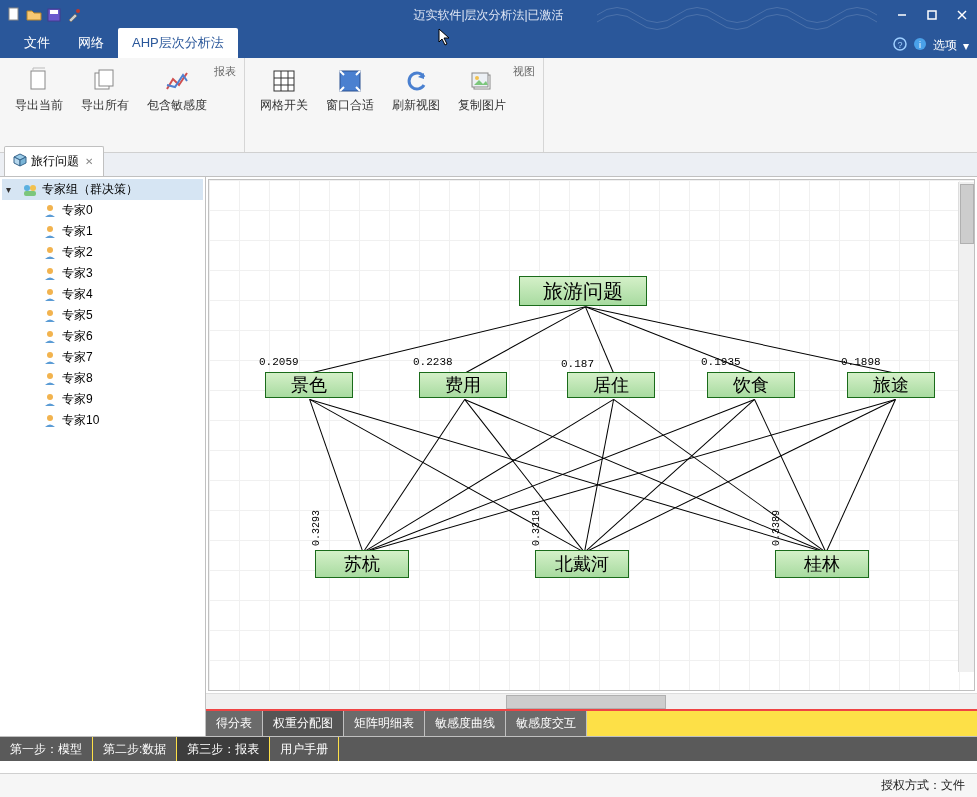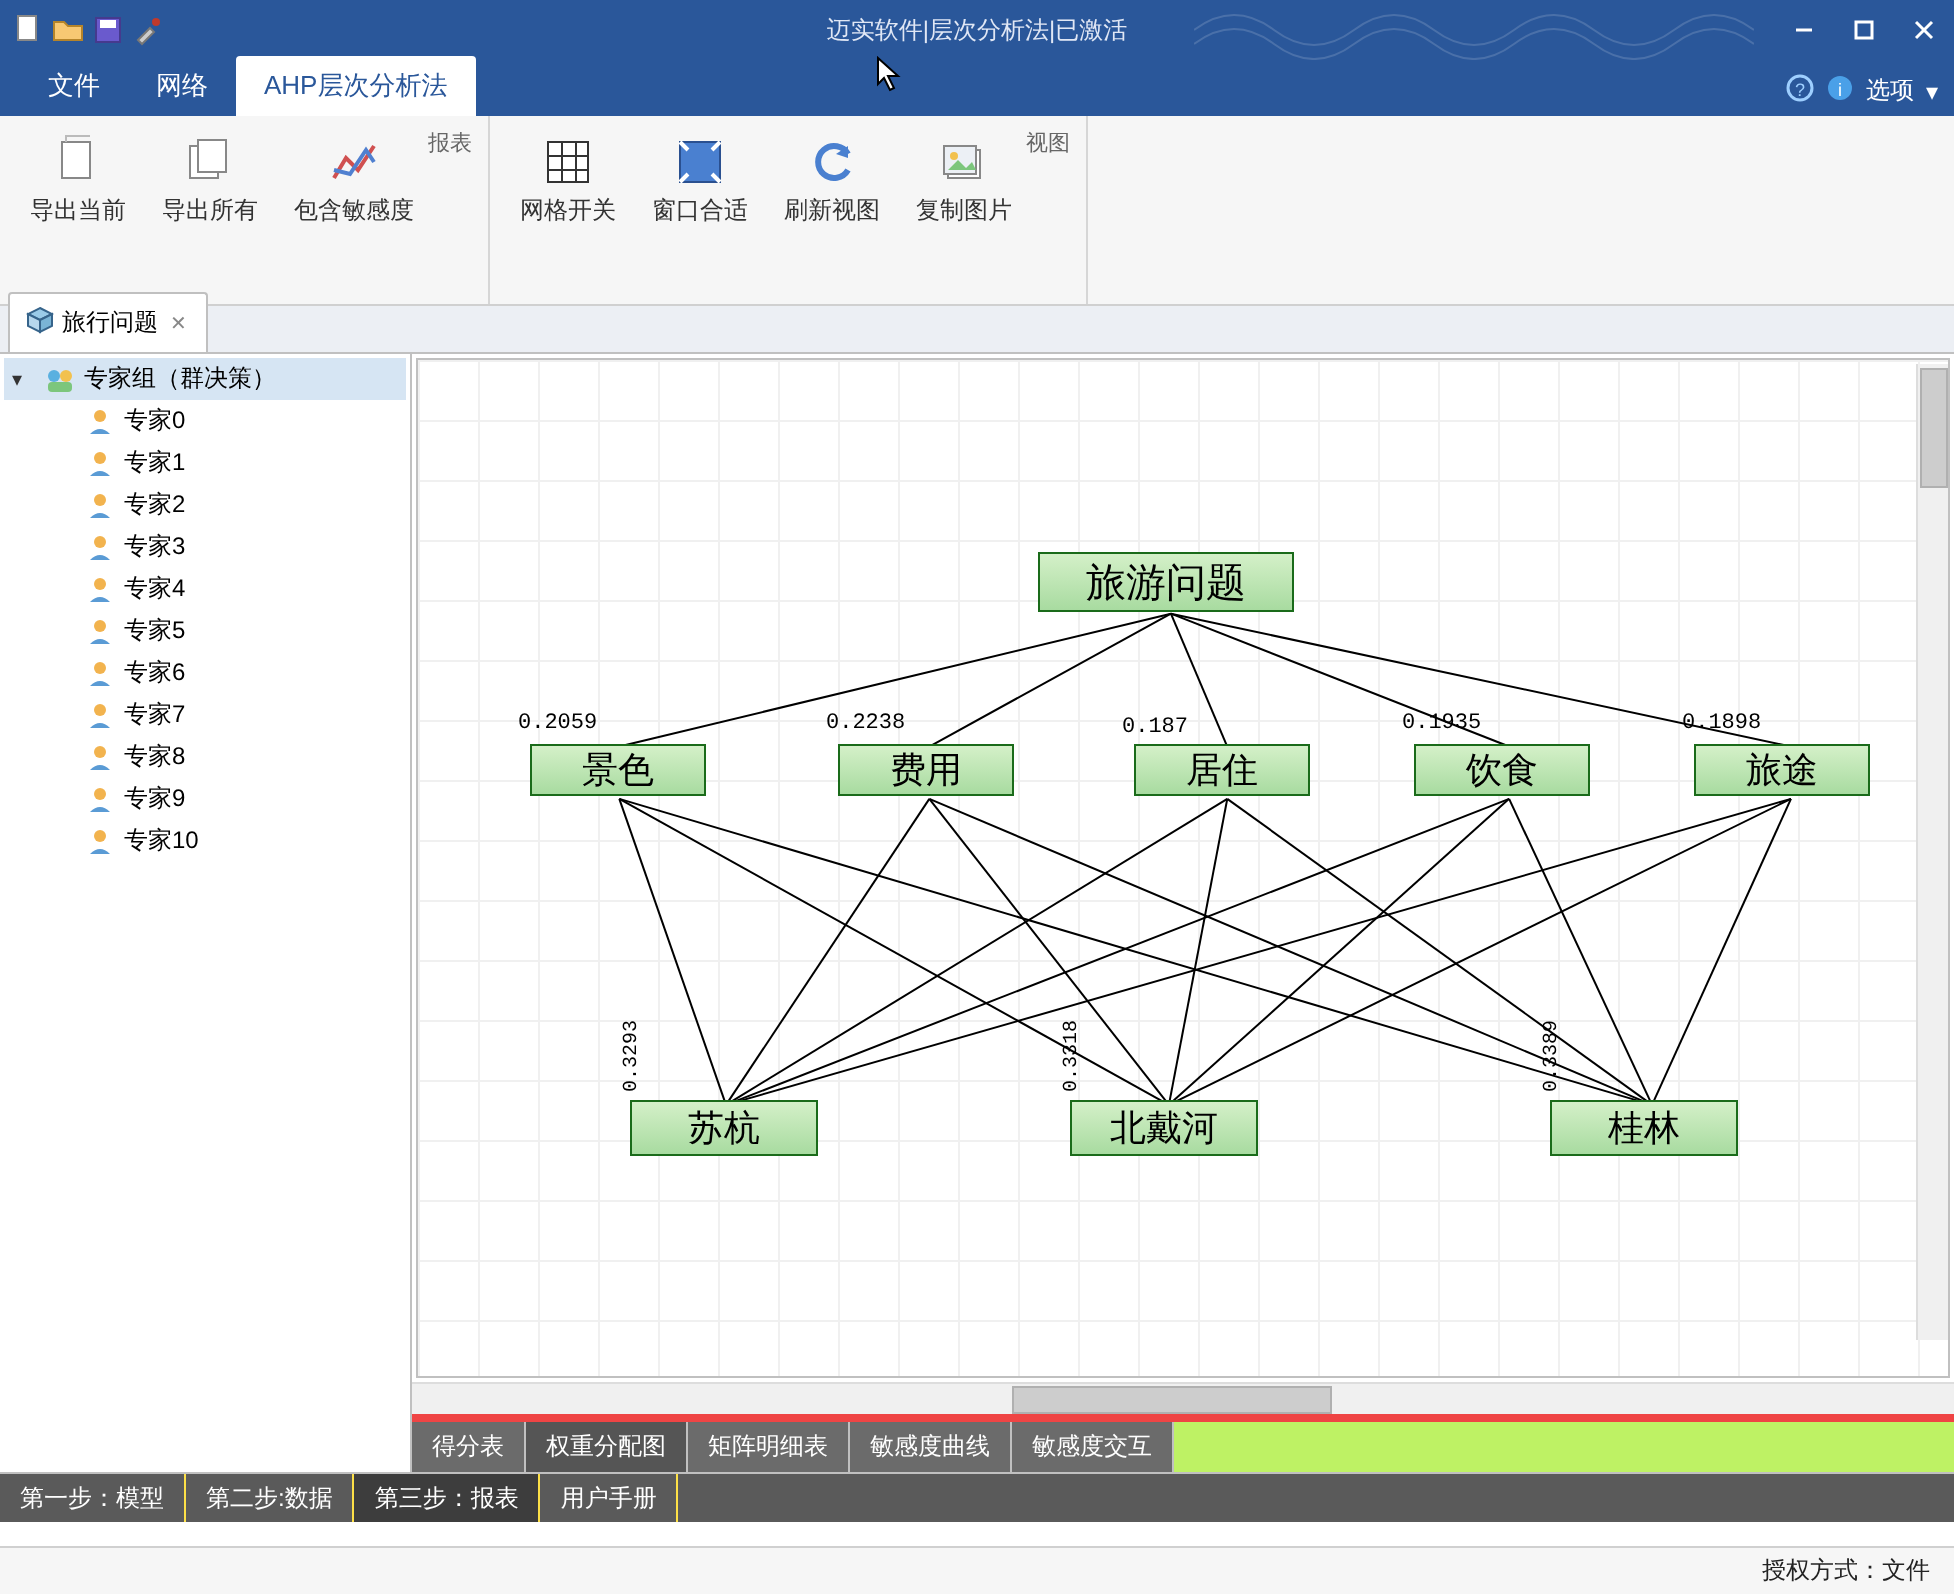--- a/index.html
+++ b/index.html
@@ -56,21 +56,21 @@
 .node.bot { width: 94px; height: 28px; }
 .edge-label { position: absolute; font-size: 11px; font-family: "Courier New", monospace; color: #000; }
 .vlabel { writing-mode: vertical-rl; transform: rotate(180deg); font-size: 10px; }
 svg.edges { position: absolute; inset: 0; pointer-events: none; }
 .hscroll { height: 16px; background: #f0f0f0; border-top: 1px solid #ddd; position: relative; }
 .hscroll-thumb { position: absolute; height: 14px; top: 1px; background: #cdcdcd; border: 1px solid #b0b0b0; }
 .vscroll { position: absolute; right: 0; top: 2px; bottom: 18px; width: 16px; background: #f0f0f0; border-left: 1px solid #ddd; }
 .vscroll-thumb { position: absolute; width: 14px; left: 1px; top: 2px; height: 60px; background: #cdcdcd; border: 1px solid #b0b0b0; }
 
 
-.charttabs { display: flex; background: #bef264; border-top: 4px solid #ef4444; }
+.charttabs { display: flex; background: #fde047; border-top: 2px solid #ef4444; }
 .charttab { padding: 4px 10px; font-size: 12px; border-right: 1px solid #c0c0c0; background: #666; color: #fff; cursor: pointer; }
 .charttab.active { background: #555; color: #fff; }
 
 
 .stepsbar { display: flex; background: #5a5a5a; height: 24px; }
 .step { padding: 4px 10px; color: #fff; font-size: 12px; border-right: 1px solid #fde047; background: #5a5a5a; cursor: pointer; }
 .step.active { background: #3d3d3d; }
 
 
 .status { position: absolute; bottom: 0; right: 0; left: 0; height: 24px; display: flex; align-items: center; justify-content: flex-end; padding: 0 12px; font-size: 12px; color: #222; background: #f6f6f6; border-top: 1px solid #d0d0d0; }

